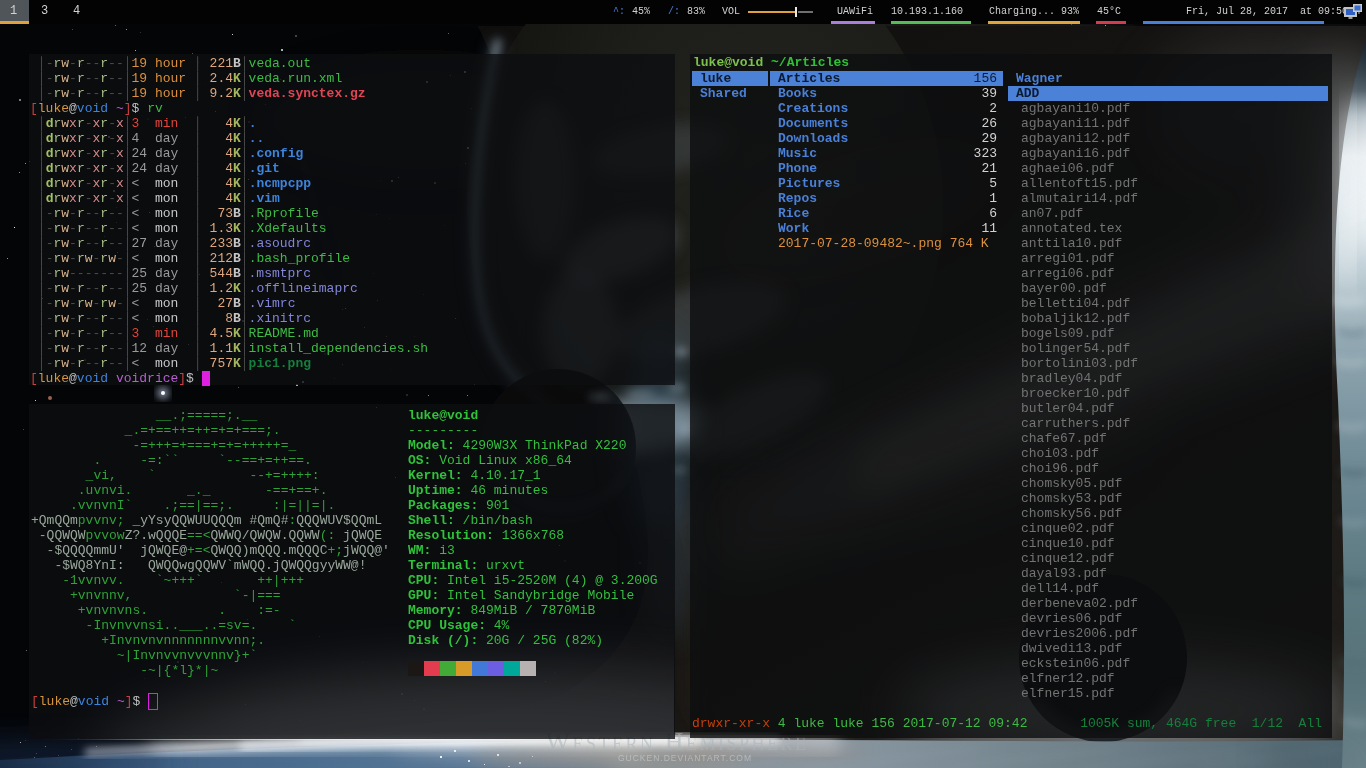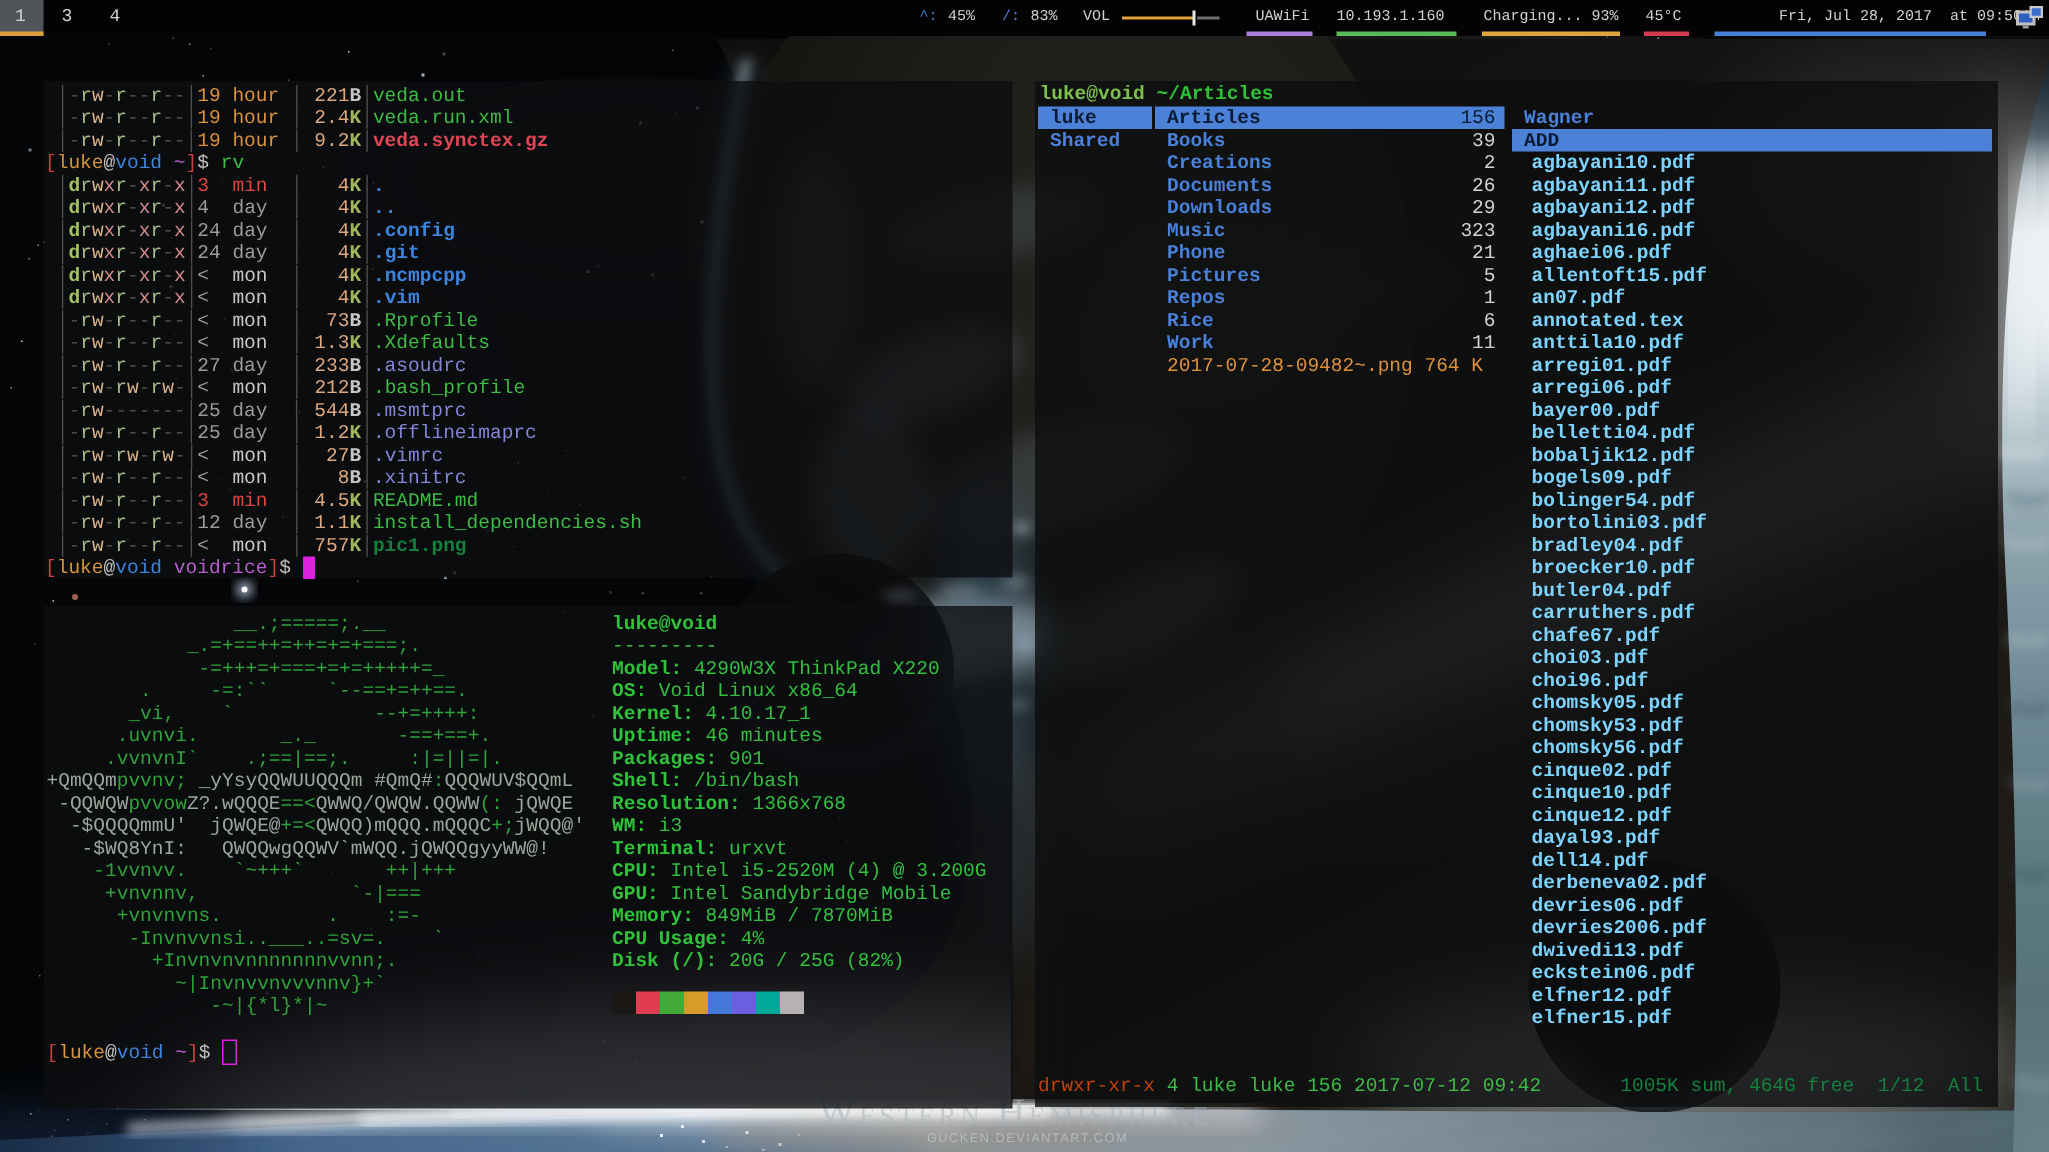--- a/index.html
+++ b/index.html
@@ -30,21 +30,21 @@
 #sw{position:absolute;left:379px;top:257px;width:128px;height:15px;font-size:0}
 #sw i{display:inline-block;width:16px;height:15px}
 #p2{position:absolute;left:2px;top:290px}
 #rtitle{position:absolute;left:3px;top:1px;font:bold 13px/15px "Liberation Mono",monospace}
 .th{color:#7cc24a}.tp{color:#2fc237}
 .rcol{position:absolute}
 .rrow{height:15px;font:bold 13px/15px "Liberation Mono",monospace;white-space:pre;position:relative}
 .selr{background:#4c81d8}
 .rsel{color:#0a1b33;padding-left:8px}
 .rdir{color:#4a80d7;padding-left:8px}
-.rfile{color:#7dd3fc;padding-left:13px;font-weight:bold}
+.rfile{color:#737373;padding-left:13px;font-weight:normal}
 .num{position:absolute;right:6px;color:#d2d2d2;font-weight:normal}
 .nsel{color:#0a1b33}
 .orn{color:#dd913d;padding-left:8px;font-weight:normal}
 #rstatus{position:absolute;left:2px;top:662px;width:638px;font:13px/15px "Liberation Mono",monospace;white-space:pre}
 #rs2{position:absolute;right:8px;top:0;color:#15803d}
 </style></head>
 <body>
 <div id="root">
 <svg id="wp" width="1366" height="768" viewBox="0 0 1366 768">
 <defs>
@@ -704,20 +704,21 @@
       </div>
 <div class="rcol" style="left:318px;top:17px;width:320px">
         <div class="rrow"><span class="rdir">Wagner</span></div>
         <div class="rrow selr"><span class="rsel">ADD</span></div>
         <div class="rrow"><span class="rfile">agbayani10.pdf</span></div>
         <div class="rrow"><span class="rfile">agbayani11.pdf</span></div>
         <div class="rrow"><span class="rfile">agbayani12.pdf</span></div>
         <div class="rrow"><span class="rfile">agbayani16.pdf</span></div>
         <div class="rrow"><span class="rfile">aghaei06.pdf</span></div>
         <div class="rrow"><span class="rfile">allentoft15.pdf</span></div>
+        <div class="rrow"><span class="rfile">almutairi14.pdf</span></div>
         <div class="rrow"><span class="rfile">an07.pdf</span></div>
         <div class="rrow"><span class="rfile">annotated.tex</span></div>
         <div class="rrow"><span class="rfile">anttila10.pdf</span></div>
         <div class="rrow"><span class="rfile">arregi01.pdf</span></div>
         <div class="rrow"><span class="rfile">arregi06.pdf</span></div>
         <div class="rrow"><span class="rfile">bayer00.pdf</span></div>
         <div class="rrow"><span class="rfile">belletti04.pdf</span></div>
         <div class="rrow"><span class="rfile">bobaljik12.pdf</span></div>
         <div class="rrow"><span class="rfile">bogels09.pdf</span></div>
         <div class="rrow"><span class="rfile">bolinger54.pdf</span></div>

